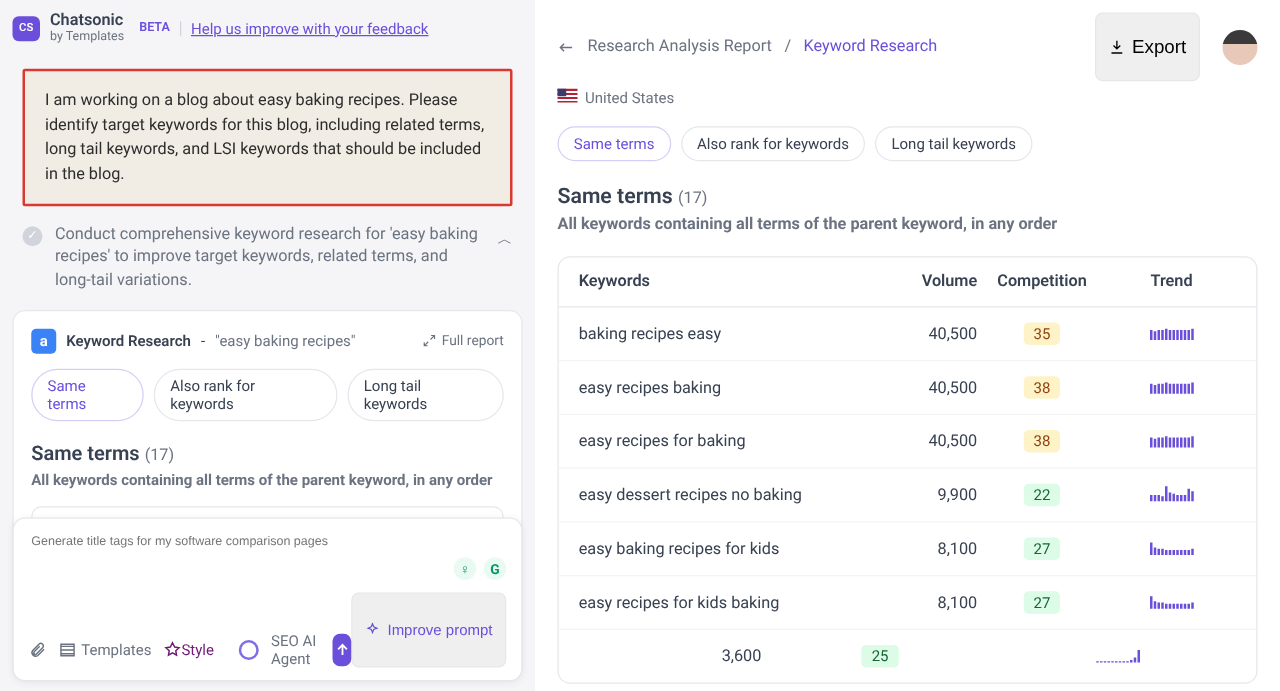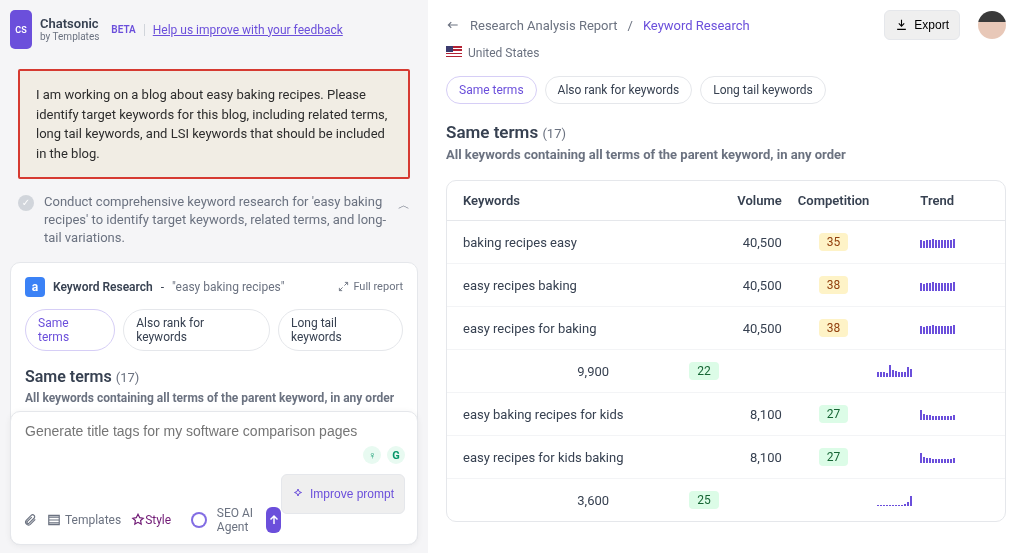--- a/index.html
+++ b/index.html
@@ -36,21 +36,21 @@
     position: relative;
     padding: 8px 10px 8px 10px;
   }
   .left-header {
     display: flex;
     align-items: center;
     gap: 8px;
     padding: 2px 0 10px 0;
   }
   .cs-badge {
-    width: 22px; height: 39px;
+    width: 22px; height: 20px;
     background: var(--purple);
     color: #fff;
     font-size: 9px;
     font-weight: 600;
     border-radius: 5px;
     display: flex;
     align-items: center;
     justify-content: center;
   }
   .app-title {
@@ -209,21 +209,21 @@
     left: 10px; right: 10px; bottom: 8px;
     background: #fff;
     border: 1px solid var(--border);
     border-radius: 10px;
     padding: 10px 12px;
     box-shadow: 0 1px 6px rgba(0,0,0,0.06);
   }
   .input-bar input {
     border: none;
     width: 100%;
-    font-size: 14px;
+    font-size: 10px;
     color: var(--text-light);
     outline: none;
     background: transparent;
   }
   .input-bar .icons-right {
     display: flex;
     gap: 6px;
     justify-content: flex-end;
     margin-top: 6px;
   }
@@ -236,21 +236,21 @@
     font-size: 11px;
     font-weight: 700;
   }
   .improve-btn {
     margin-top: 10px;
     display: inline-flex;
     float: right;
     align-items: center;
     gap: 6px;
     border: 1px solid var(--border);
-    padding: 12px 10px;
+    padding: 22px 10px;
     border-radius: 6px;
     color: var(--purple);
     font-size: 12px;
     cursor: pointer;
     clear: both;
   }
   .bottom-row {
     display: flex;
     align-items: center;
     gap: 10px;
@@ -296,24 +296,25 @@
     align-items: center;
     gap: 10px;
     font-size: 13px;
     color: var(--text-light);
   }
   .breadcrumb .current { color: var(--purple); }
   .export-btn {
     margin-left: auto;
     border: 1px solid var(--border);
     border-radius: 6px;
-    padding: 7px 10px;
-    display: flex;
+    padding: 18px 10px;
+    display: flex;
+    align-items: center;
     gap: 6px;
-    font-size: 12px;
+    font-size: 15px;
     cursor: pointer;
   }
   .avatar {
     width: 28px; height: 28px;
     border-radius: 50%;
     background: linear-gradient(#3a3a3a 40%, #e8c8b8 41%);
     margin-left: 8px;
   }
   .r-title {
     margin-top: 18px;
@@ -395,21 +396,21 @@
     </div>
     <span class="beta">BETA</span>
     <span class="divider-v"></span>
     <span class="feedback-link">Help us improve with your feedback</span>
   </div>
 
   <div class="prompt-box">I am working on a blog about easy baking recipes. Please identify target keywords for this blog, including related terms, long tail keywords, and LSI keywords that should be included in the blog.</div>
 
   <div class="task-line">
     <span class="check-circle">✓</span>
-    <span style="flex:1">Conduct comprehensive keyword research for 'easy baking recipes' to identify target keywords, related terms, and long-tail variations.</span>
+    <span style="flex:1">Conduct comprehensive keyword research for 'easy baking recipes' to improve target keywords, related terms, and long-tail variations.</span>
     <span class="chevron">︿</span>
   </div>
 
   <div class="card">
     <div class="card-head">
       <div class="ahrefs-icon">a</div>
       <span class="title">Keyword Research</span>
       <span> - </span>
       <span class="query">"easy baking recipes"</span>
       <span class="full-report">
@@ -580,20 +581,21 @@
               <span style="height: 8px;"></span>
               <span style="height: 8px;"></span>
               <span style="height: 8px;"></span>
               <span style="height: 8px;"></span>
               <span style="height: 8px;"></span>
               <span style="height: 8px;"></span>
               <span style="height: 9px;"></span>
             </span></div>
         </div>
         <div class="r-row">
+          <div class="col-kw">easy dessert recipes no baking</div>
           <div class="col-vol">9,900</div>
           <div class="col-comp"><span class="badge green">22</span></div>
           <div class="col-trend"><span class="trend-bars">
               <span style="height: 5px;"></span>
               <span style="height: 5px;"></span>
               <span style="height: 5px;"></span>
               <span style="height: 4px;"></span>
               <span style="height: 12px;"></span>
               <span style="height: 7px;"></span>
               <span style="height: 6px;"></span>

